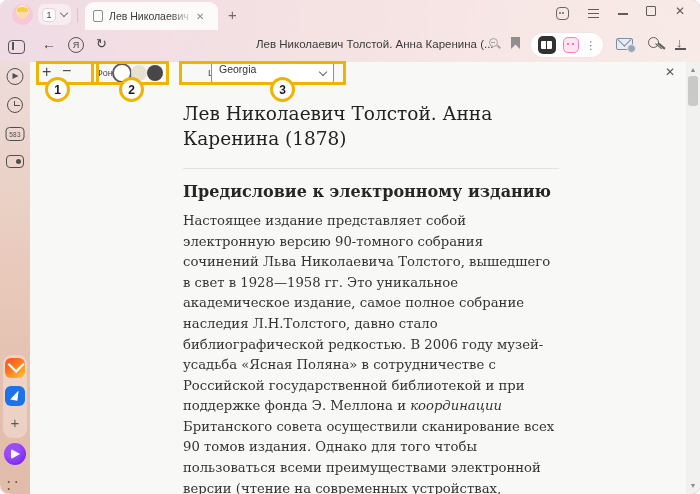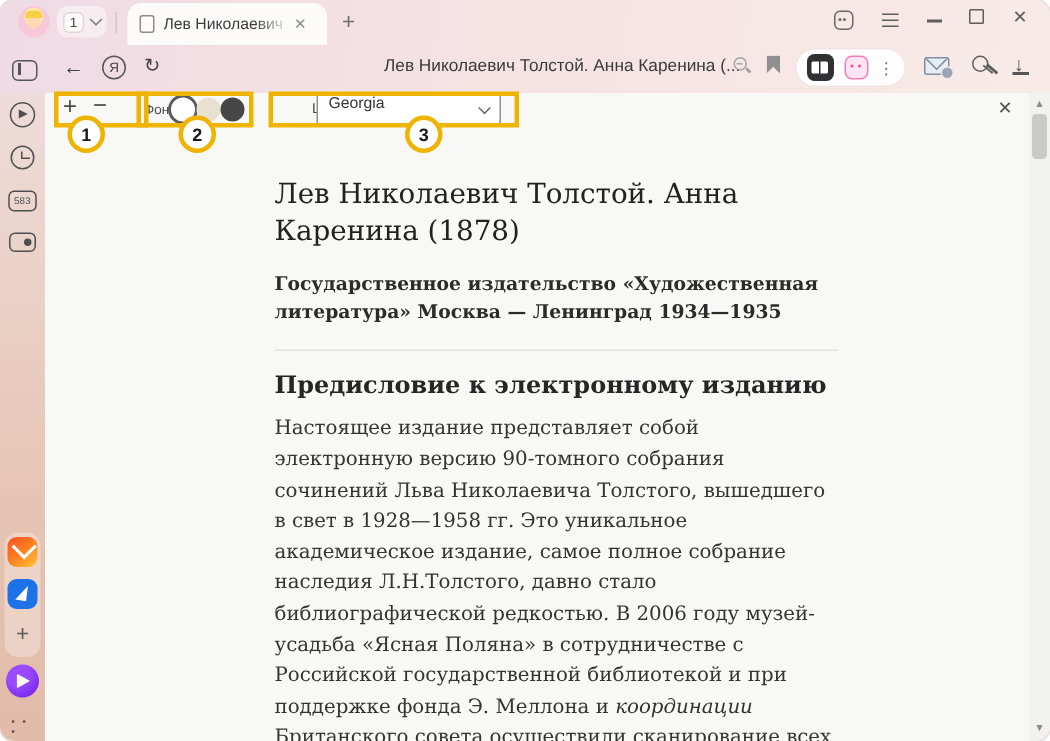--- a/index.html
+++ b/index.html
@@ -122,21 +122,21 @@
   .hl1{left:36px;top:61px;width:63px;height:24px;}
   .hl2{left:91px;top:61px;width:78px;height:24px;}
   .hl3{left:179px;top:61px;width:167px;height:24px;}
   .hl-badge{position:absolute;width:25px;height:25px;border-radius:50%;background:#fff;border:3.5px solid #efb400;
     display:flex;align-items:center;justify-content:center;font-size:12px;font-weight:bold;color:#1a1a1a;}
   .b1{left:45px;top:77px;}
   .b2{left:119px;top:77px;}
   .b3{left:270px;top:77px;}
   
   .article{position:absolute;left:183px;top:62px;width:376px;bottom:0;overflow:hidden;
-    font-family:"DejaVu Serif","Liberation Serif",serif;color:#2e2e2e;padding-top:56px;}
+    font-family:"DejaVu Serif","Liberation Serif",serif;color:#2e2e2e;padding-top:40px;}
   .a-title{font-size:18.5px;font-weight:400;line-height:1.35;color:#222;margin:0;}
   .a-pub{font-size:12.5px;font-weight:bold;line-height:1.5;margin-top:12px;color:#2b2b2b;}
   .a-sect{margin-top:16px;border-top:1px solid #e3e3e3;padding-top:13px;}
   .a-head{font-size:16px;font-weight:600;color:#262626;margin:0;}
   .a-body{font-size:13.2px;line-height:1.56;margin-top:10px;color:#333;text-align:left;}
   .ital{font-style:italic;}
   
   .scrollbar{position:absolute;right:0;top:62px;width:14px;bottom:0;background:#f1f1ef;}
   .sc-arrow{position:absolute;left:0;width:14px;text-align:center;font-size:7px;color:#8b8b8b;line-height:12px;}
   .sc-up{top:2px;}
@@ -212,21 +212,20 @@
 
   <div class="hl hl1"></div>
   <div class="hl hl2"></div>
   <div class="hl hl3"></div>
   <div class="hl-badge b1">1</div>
   <div class="hl-badge b2">2</div>
   <div class="hl-badge b3">3</div>
 
   <div class="article">
     <h1 class="a-title">Лев Николаевич Толстой. Анна Каренина (1878)</h1>
-    <div class="a-pub">Государственное издательство «Художественная литература» Москва — Ленинград 1934—1935</div>
     <div class="a-sect">
       <h2 class="a-head">Предисловие к электронному изданию</h2>
       <div class="a-body"><span>Настоящее издание представляет собой электронную версию 90-томного собрания сочинений Льва Николаевича Толстого, вышедшего в свет в 1928—1958 гг. Это уникальное академическое издание, самое полное собрание наследия Л.Н.Толстого, давно стало библиографической редкостью. В 2006 году музей-усадьба «Ясная Поляна» в сотрудничестве с Российской государственной библиотекой и при поддержке фонда Э. Меллона и </span><span class="ital">координации</span><span> Британского совета осуществили сканирование всех 90 томов издания. Однако для того чтобы пользоваться всеми преимуществами электронной версии (чтение на современных устройствах, возможность работы с текстом), предстояло еще распознать более 46 000 страниц. Для этого Государственный музей Л.Н. Толстого, музей-усадьба «Ясная Поляна» вместе с партнером – компанией ABBYY, открыли проект «Весь Толстой в один клик». На сайте </span></div>
     </div>
   </div>
 
   <div class="scrollbar">
     <span class="sc-arrow sc-up">▲</span>
     <div class="sc-thumb"></div>
     <span class="sc-arrow sc-down">▼</span>

